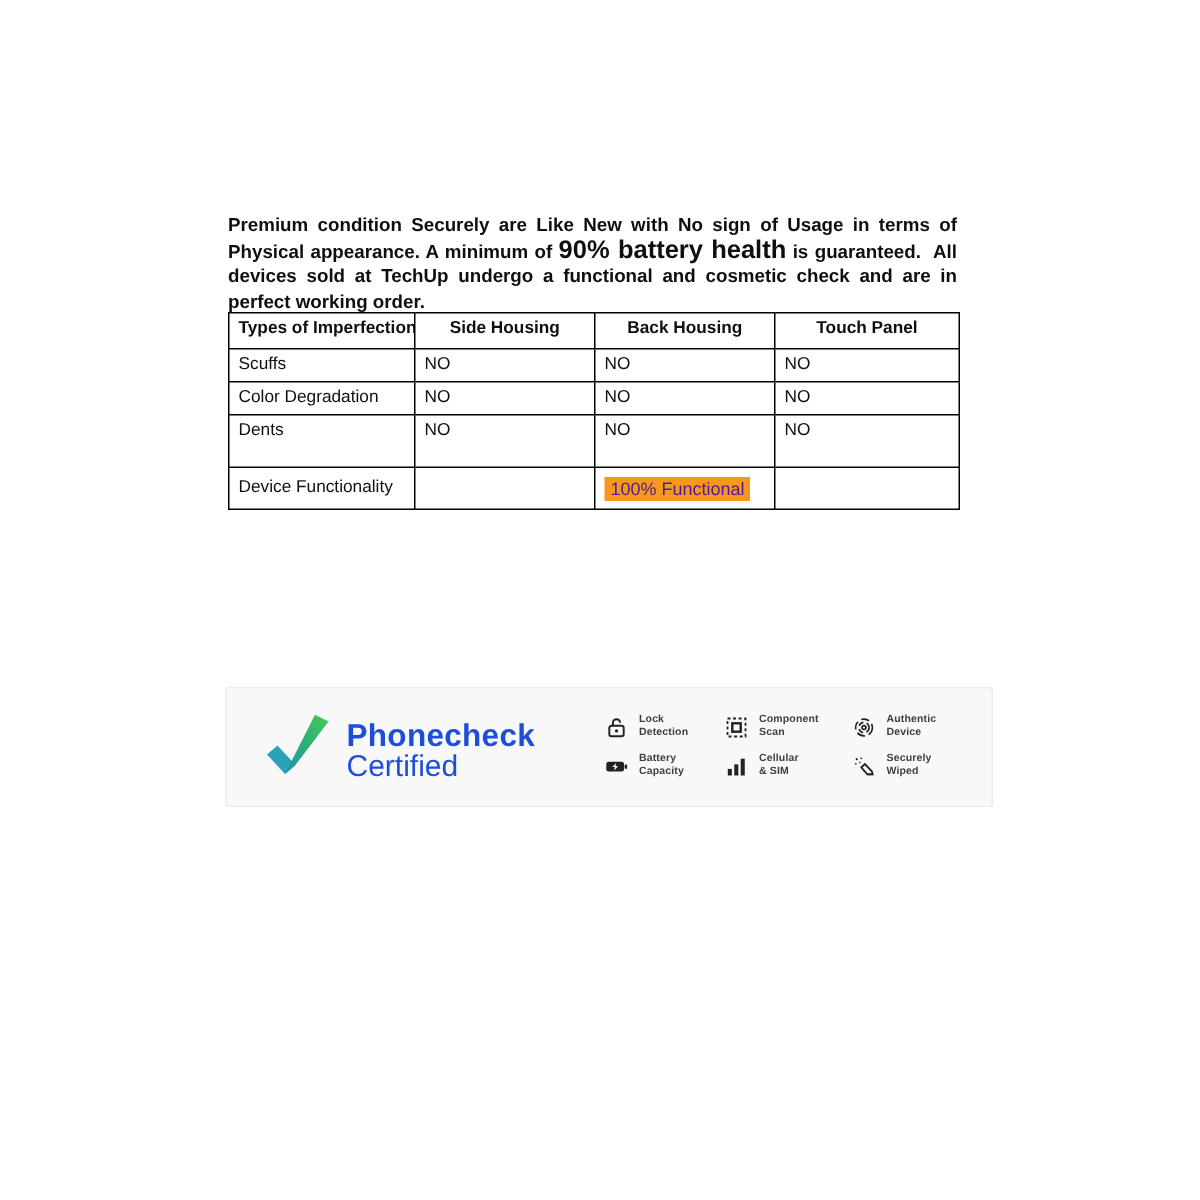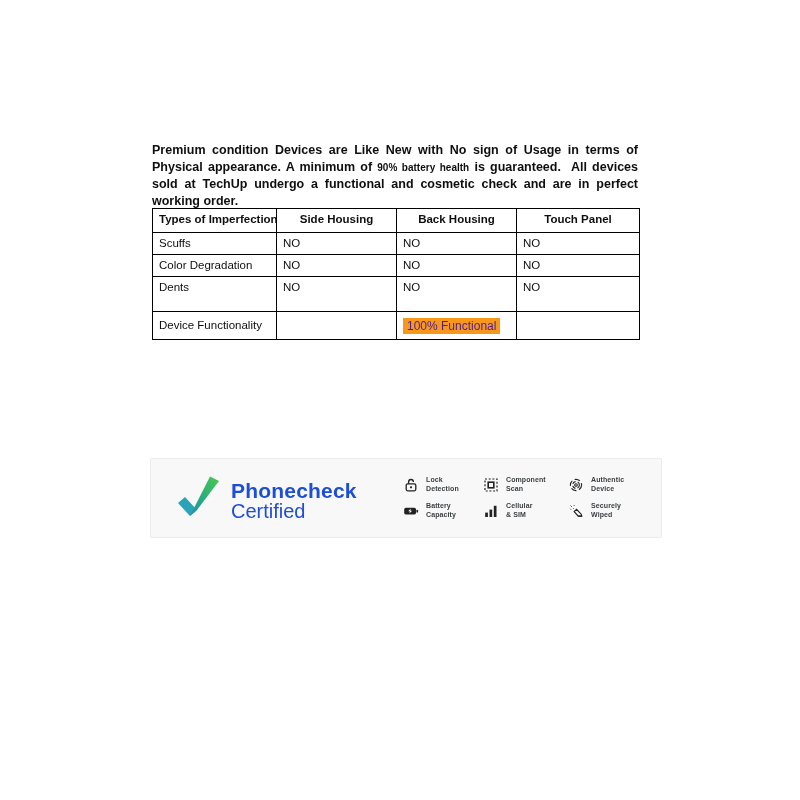--- a/index.html
+++ b/index.html
@@ -15,21 +15,21 @@
     font-size:16px; font-weight:bold; line-height:23px; padding:0 5px;
     text-decoration:underline; text-underline-offset:2px;
   }
 
   
   .desc {
     position:absolute; left:152px; top:142px; width:486px; margin:0;
     font-size:12.5px; font-weight:bold; line-height:16.5px;
     text-align:justify; color:#0f0f0f;
   }
-  .desc .big { font-size:10px; }
+  .desc .big { font-size:17px; }
 
   
   table.imp {
     position:absolute; left:152px; top:208px; width:487px;
     border-collapse:collapse; table-layout:fixed;
   }
   table.imp col.c1 { width:124px; }
   table.imp col.c2 { width:120px; }
   table.imp col.c3 { width:120px; }
   table.imp col.c4 { width:123px; }
@@ -70,21 +70,21 @@
     margin-left:7px; font-size:7px; font-weight:bold;
     color:#3a3f42; line-height:8.5px; letter-spacing:0.1px;
   }
 </style>
 </head>
 <body>
 
 <div class="canvas">
 
 
-  <p class="desc"><span>Premium condition Devices are Like New with No sign of Usage in terms of Physical appearance. A minimum of </span><span class="big">90% battery health</span><span> is guaranteed.&nbsp; All devices sold at TechUp undergo a functional and cosmetic check and are in perfect working order.</span></p>
+  <p class="desc"><span>Premium condition Securely are Like New with No sign of Usage in terms of Physical appearance. A minimum of </span><span class="big">90% battery health</span><span> is guaranteed.&nbsp; All devices sold at TechUp undergo a functional and cosmetic check and are in perfect working order.</span></p>
 
   <table class="imp">
     <colgroup>
         <col class="c1">
         <col class="c2">
         <col class="c3">
         <col class="c4">
       </colgroup>
     <thead>
       <tr class="trh">

